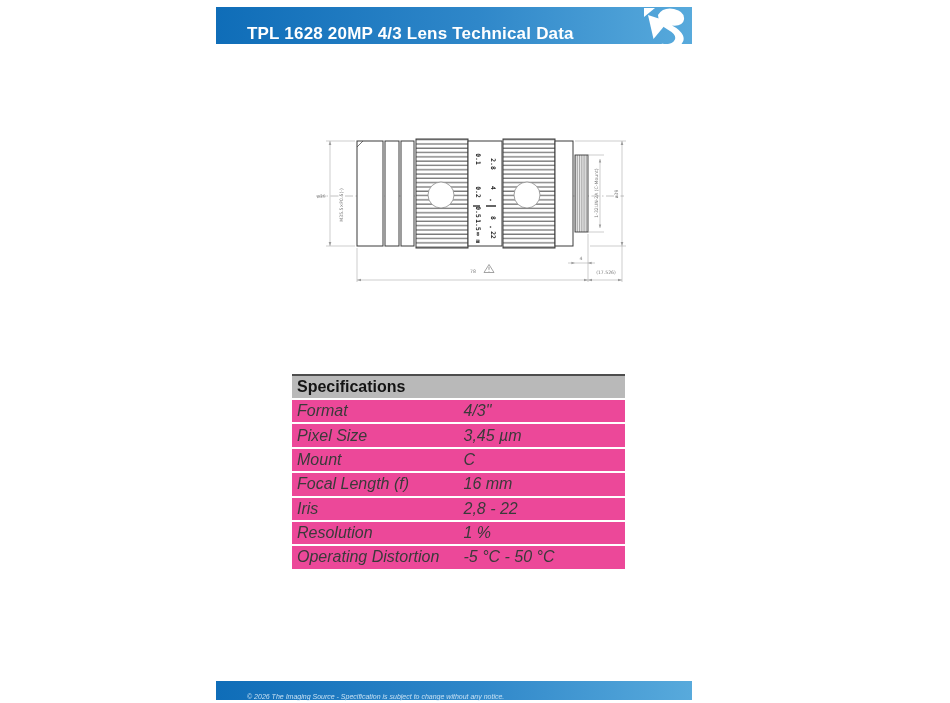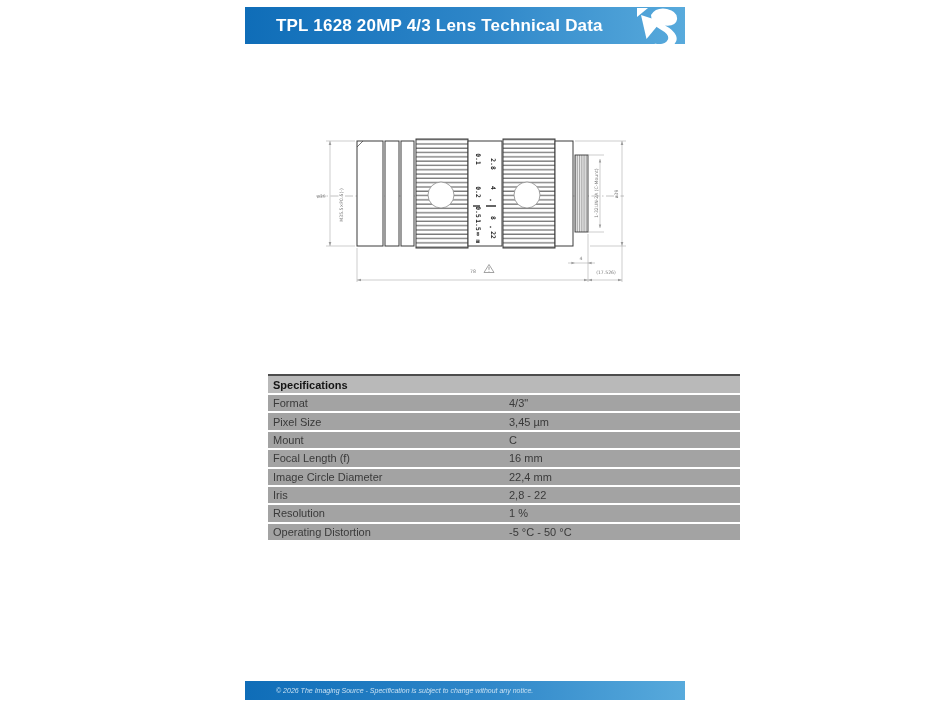--- a/index.html
+++ b/index.html
@@ -1,40 +1,40 @@
 <!DOCTYPE html>
 <html><head>
 <meta charset="utf-8">
 <style>
   html,body{margin:0;padding:0;}
   body{width:950px;height:703px;background:#ffffff;font-family:"Liberation Sans",sans-serif;overflow:hidden;}
   .page{position:relative;width:950px;height:703px;background:#fff;}
 
   
-  .bar{position:absolute;left:245px;width:440px;background:linear-gradient(90deg,#0f6db8 0%,#2f87c9 55%,#58aadc 100%);display:flex;align-items:center;}
+  .bar{position:absolute;left:216px;width:476px;background:linear-gradient(90deg,#0f6db8 0%,#2f87c9 55%,#58aadc 100%);display:flex;align-items:flex-end;}
   .header-bar{top:7px;height:37px;}
   .footer-bar{top:681px;height:19px;}
   .header-title{color:#fff;font-weight:bold;font-size:17px;padding-left:31px;letter-spacing:.2px;white-space:nowrap;}
   .logo{position:absolute;right:6px;top:1px;width:42px;height:40px;}
   .footer-text{color:#c6e0f3;font-size:7px;font-style:italic;padding-left:31px;white-space:nowrap;}
 
   
   .drawing{position:absolute;left:300px;top:130px;width:340px;height:160px;}
   .body-line{fill:#fff;stroke:#3a3a3a;stroke-width:1;}
   .thin{stroke:#3a3a3a;stroke-width:.7;fill:none;}
   .dim{stroke:#9a9a9a;stroke-width:.5;fill:none;}
   .dim-txt{fill:#7d7d7d;font-size:4.6px;font-family:"DejaVu Sans",sans-serif;}
   .dim-arrow{fill:#9a9a9a;stroke:none;}
   .scale-num{font-size:6.3px;font-weight:bold;fill:#222;text-anchor:middle;font-family:"DejaVu Sans Mono",monospace;}
   .centerline{stroke:#8f8f8f;stroke-width:.55;stroke-dasharray:8 2.5 1.5 2.5;}
 
   
-  .spec-table{position:absolute;left:268px;top:372px;width:472px;border-collapse:separate;border-spacing:0 2px;font-size:11px;color:#3a3a3a;table-layout:fixed;}
+  .spec-table{position:absolute;left:292px;top:372px;width:333px;border-collapse:separate;border-spacing:0 2px;font-size:16px;color:#3a3a3a;table-layout:fixed;}
   .spec-table th{background:#b9b9b9;border-top:2px solid #4d4d4d;text-align:left;font-weight:bold;color:#141414;padding:2px 5px;height:13px;}
-  .spec-table td{background:#a3a3a3;padding:2.2px 5px;height:12px;vertical-align:middle;}
+  .spec-table td{background:#ec4899;padding:2.2px 5px;height:12px;vertical-align:middle;font-style:italic;}
   .spec-table td:first-child{width:191px;}
 </style>
 </head>
 <body>
 
 <div class="page">
 
   <div class="bar header-bar">
     <div class="header-title">TPL 1628 20MP 4/3 Lens Technical Data</div>
     <svg class="logo" viewBox="0 0 42 40">
@@ -157,24 +157,20 @@
         </tr>
         <tr>
           <td>Mount</td>
           <td>C</td>
         </tr>
         <tr>
           <td>Focal Length (f)</td>
           <td>16 mm</td>
         </tr>
         <tr>
-          <td>Image Circle Diameter</td>
-          <td>22,4 mm</td>
-        </tr>
-        <tr>
           <td>Iris</td>
           <td>2,8 - 22</td>
         </tr>
         <tr>
           <td>Resolution</td>
           <td>1 %</td>
         </tr>
         <tr>
           <td>Operating Distortion</td>
           <td>-5 °C - 50 °C</td>

